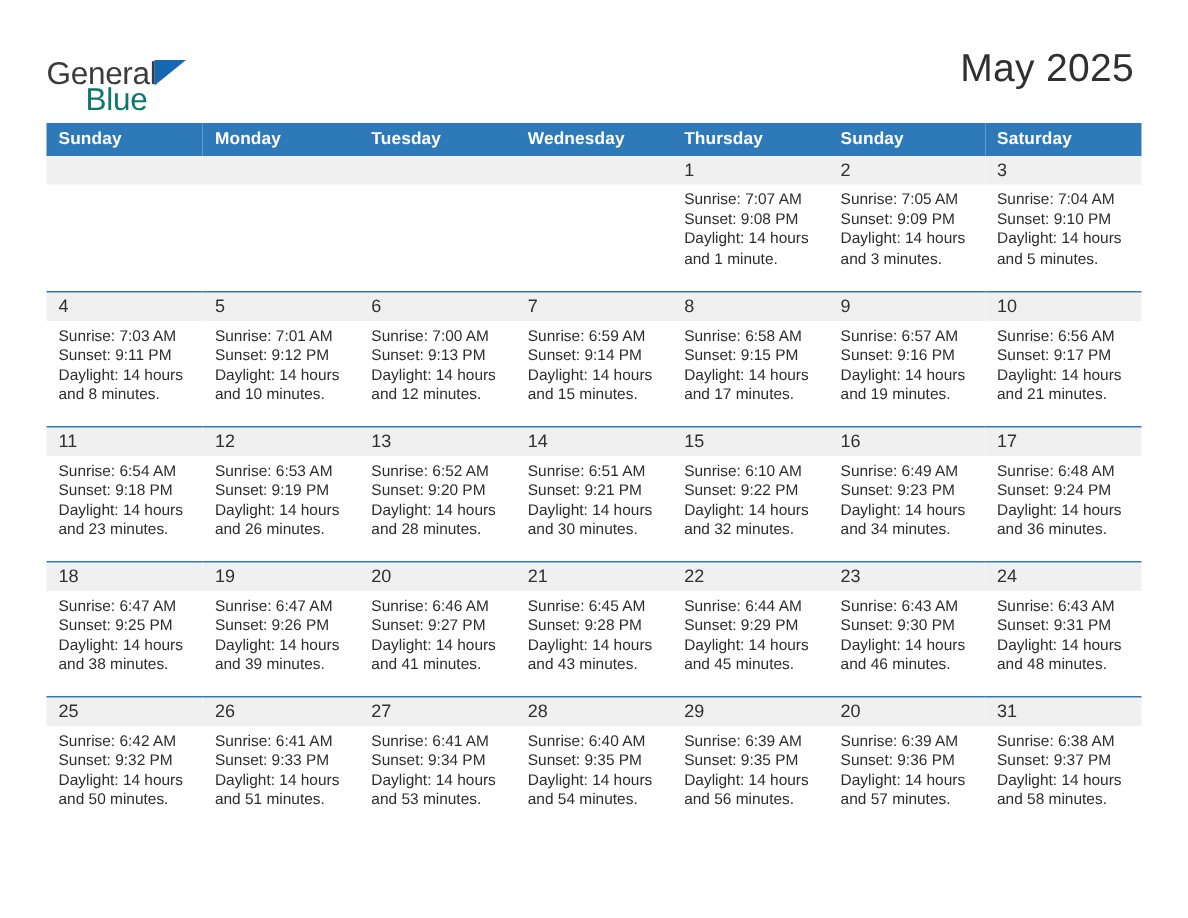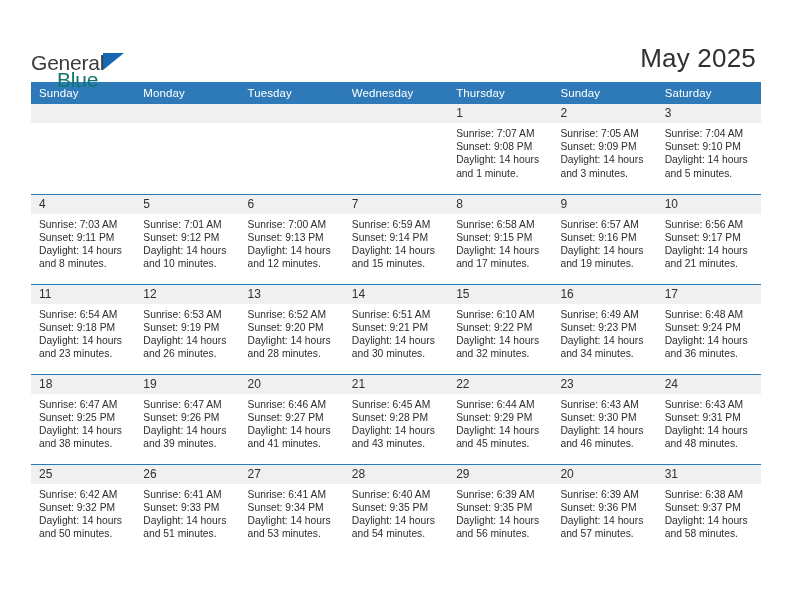--- a/index.html
+++ b/index.html
@@ -15,21 +15,21 @@
     height: 612px;
     padding: 0;
     background: #ffffff;
   }
 
   
   .header {
     display: flex;
     align-items: flex-start;
     justify-content: space-between;
-    padding: 44px 36px 0 31px;
+    padding: 31px 36px 0 31px;
     height: 76px;
   }
   .logo-block {
     position: relative;
     width: 190px;
     padding-top: 8px;
   }
   .logo-row1 {
     display: flex;
     align-items: flex-start;
@@ -80,21 +80,21 @@
   .calendar {
     margin: 6px 31px 0 31px;
     width: 730px;
     border-collapse: collapse;
     table-layout: fixed;
   }
   .calendar thead th {
     background: #2e7ab8;
     color: #ffffff;
     font-size: 11.5px;
-    font-weight: normal;
+    font-weight: bold;
     text-align: left;
     padding: 5px 0 5px 8px;
     height: 21px;
     letter-spacing: 0.1px;
   }
   .calendar td {
     vertical-align: top;
     width: 104.28px;
     height: 90px;
     padding: 0;

